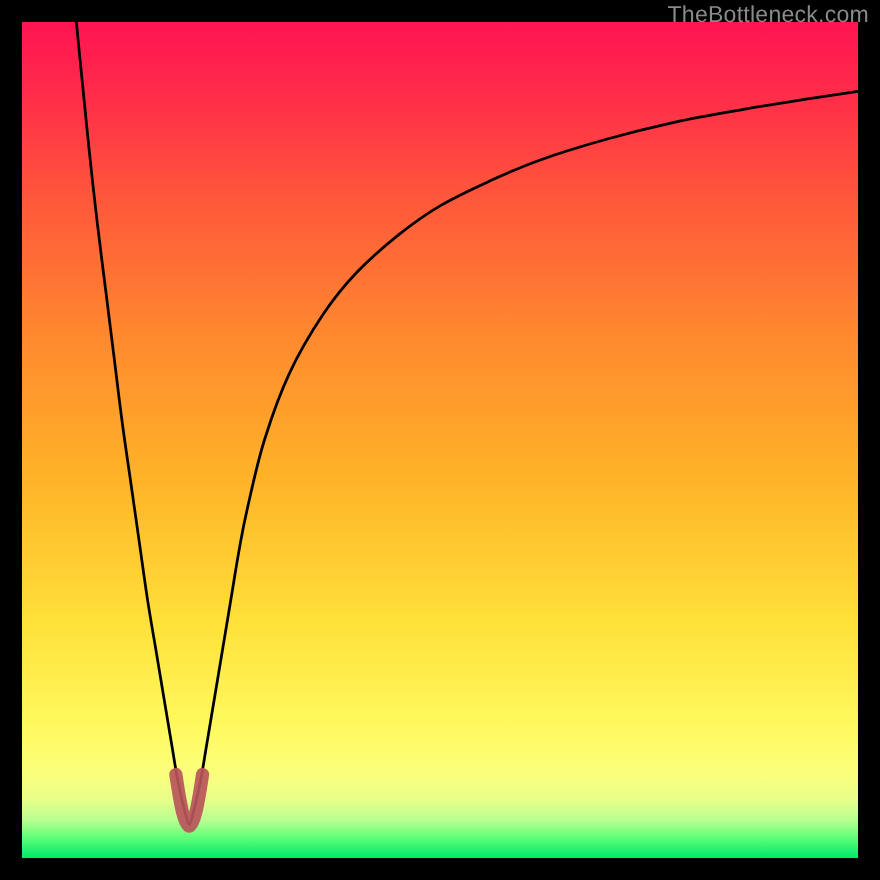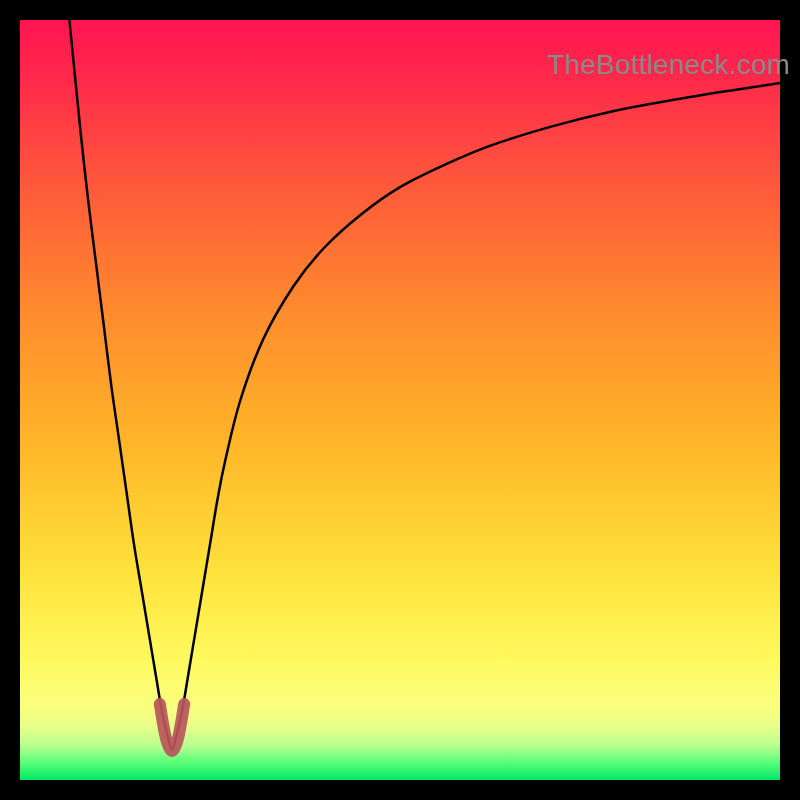--- a/index.html
+++ b/index.html
@@ -37,25 +37,24 @@
     left: 0;
     top: 0;
     width: 760px;
     height: 760px;
   }
   .watermark {
     position: absolute;
     top: 2px;
     right: 10px;
     font-family: Arial, Helvetica, sans-serif;
-    font-size: 28px;
+    font-size: 21px;
     color: #8a8a8a;
     letter-spacing: 0.2px;
     font-weight: 500;
-    margin-top: 47px;
   }
 </style>
 </head>
 <body>
 <div class="frame">
 
   <div class="plot">
     <svg class="gradient" viewBox="0 0 760 760" preserveAspectRatio="none">
       <defs>
         <linearGradient id="bg" x1="0" y1="0" x2="0" y2="1">

